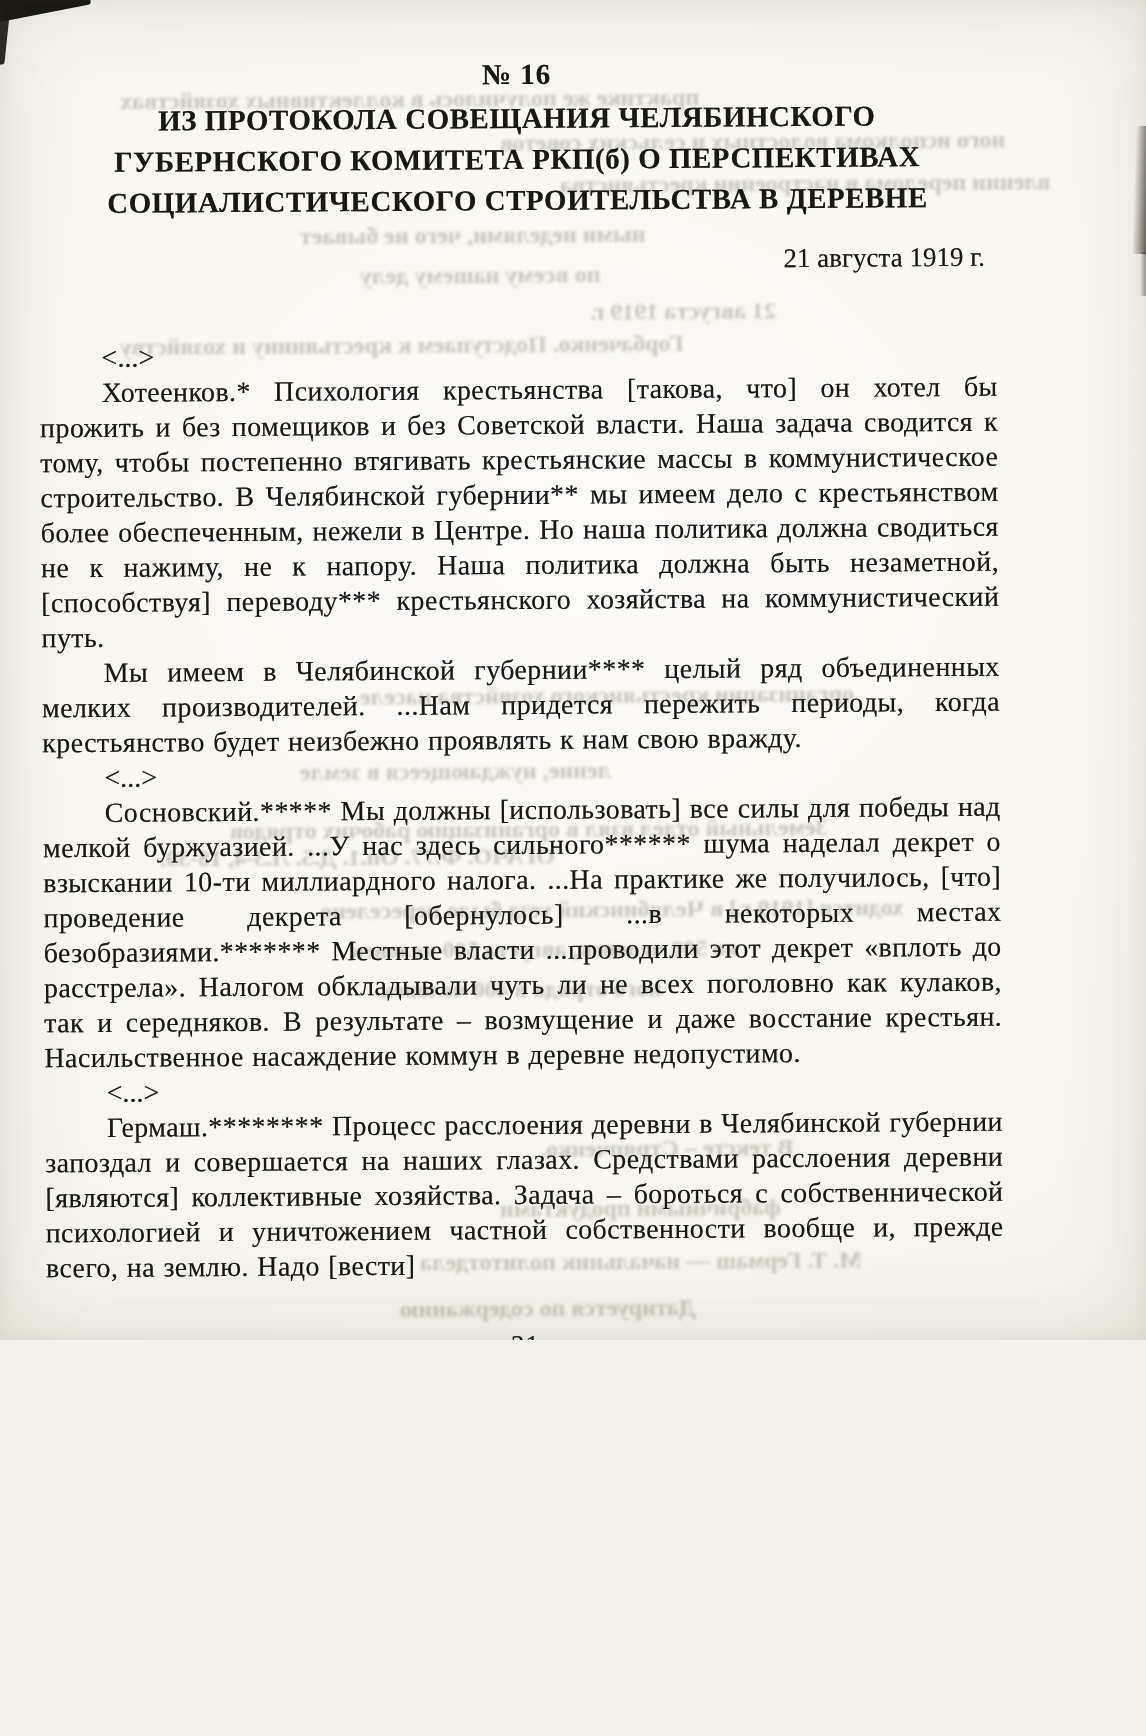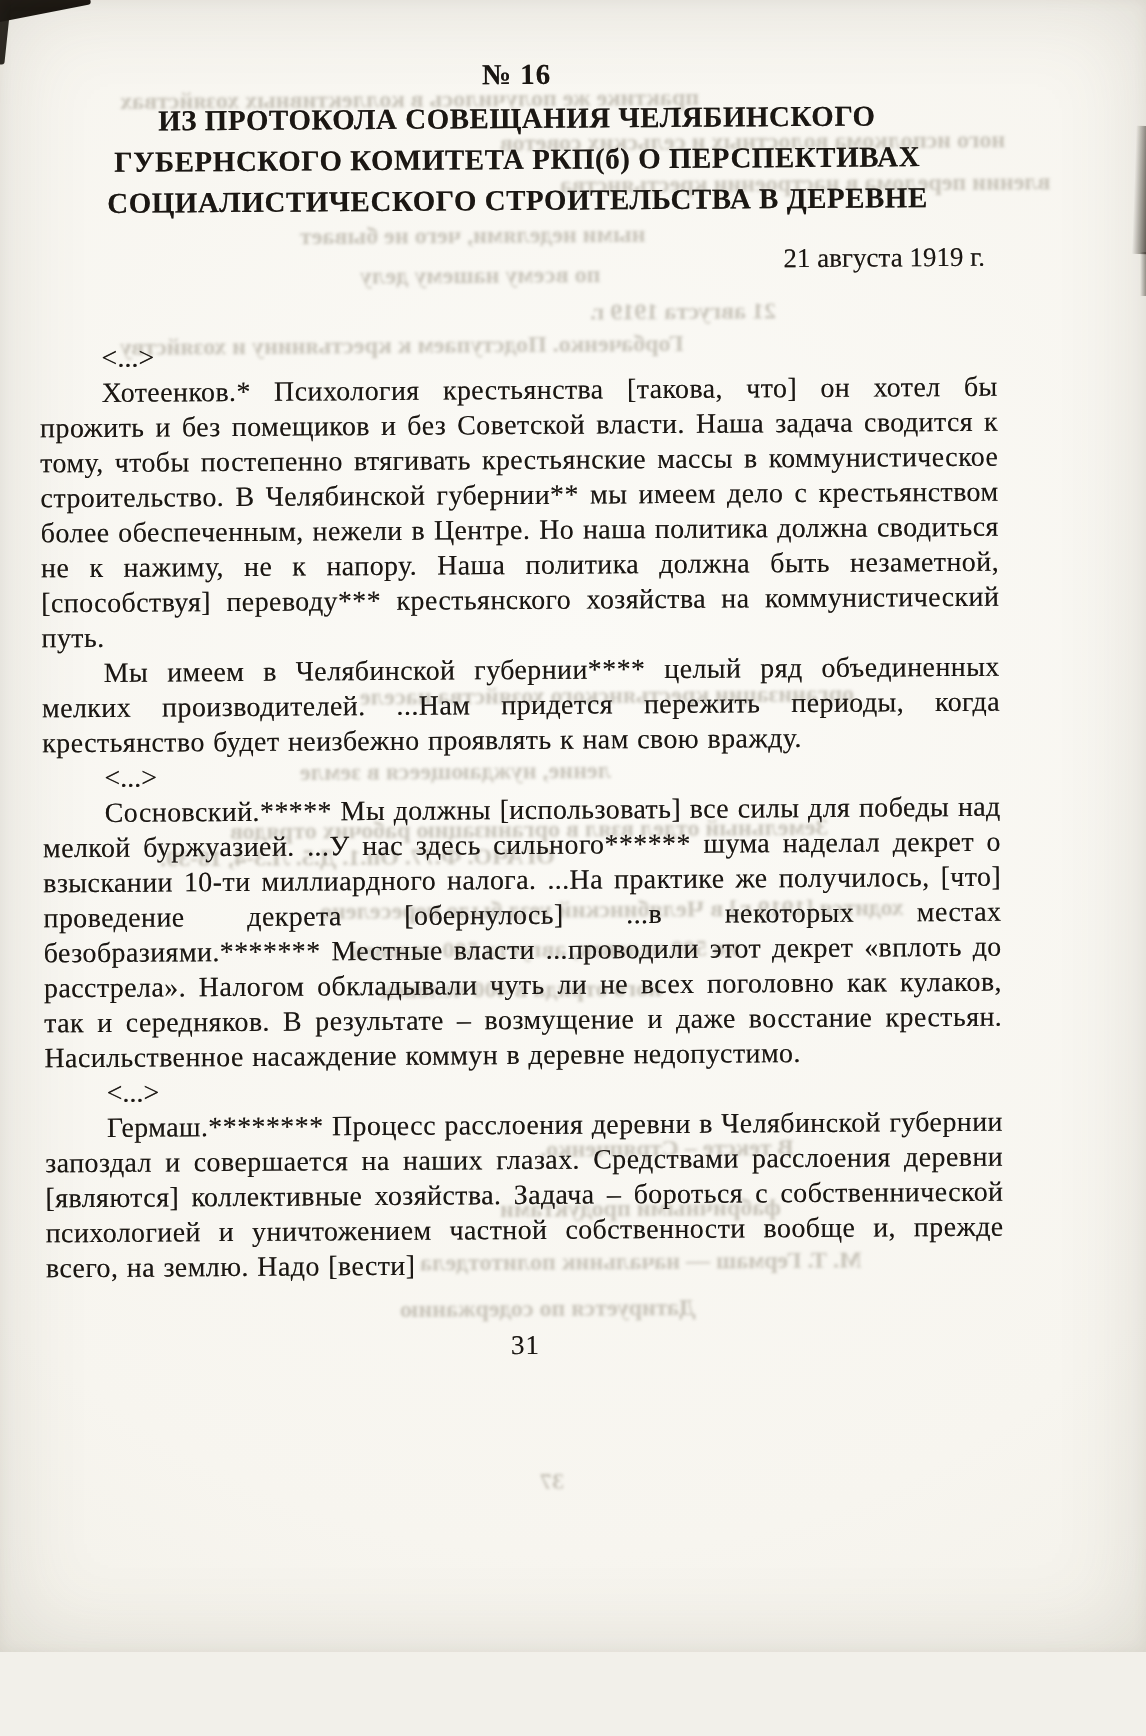--- a/index.html
+++ b/index.html
@@ -7,21 +7,21 @@
     padding: 0;
     width: 1146px;
     height: 1736px;
     overflow: hidden;
     background: #f2f0ea;
     font-family: "Liberation Serif", "DejaVu Serif", serif;
   }
   .scan {
     position: relative;
     width: 1146px;
-    height: 1652px;
+    height: 1340px;
     background: radial-gradient(120% 90% at 50% 40%, #fbfaf6 0%, #f7f5ef 60%, #efede4 100%);
     overflow: hidden;
   }
   .scan::after {
     content: "";
     position: absolute;
     inset: 0;
     box-shadow: inset 0 0 90px rgba(95, 88, 70, 0.16), inset 0 0 14px rgba(95, 88, 70, 0.07);
     pointer-events: none;
   }

